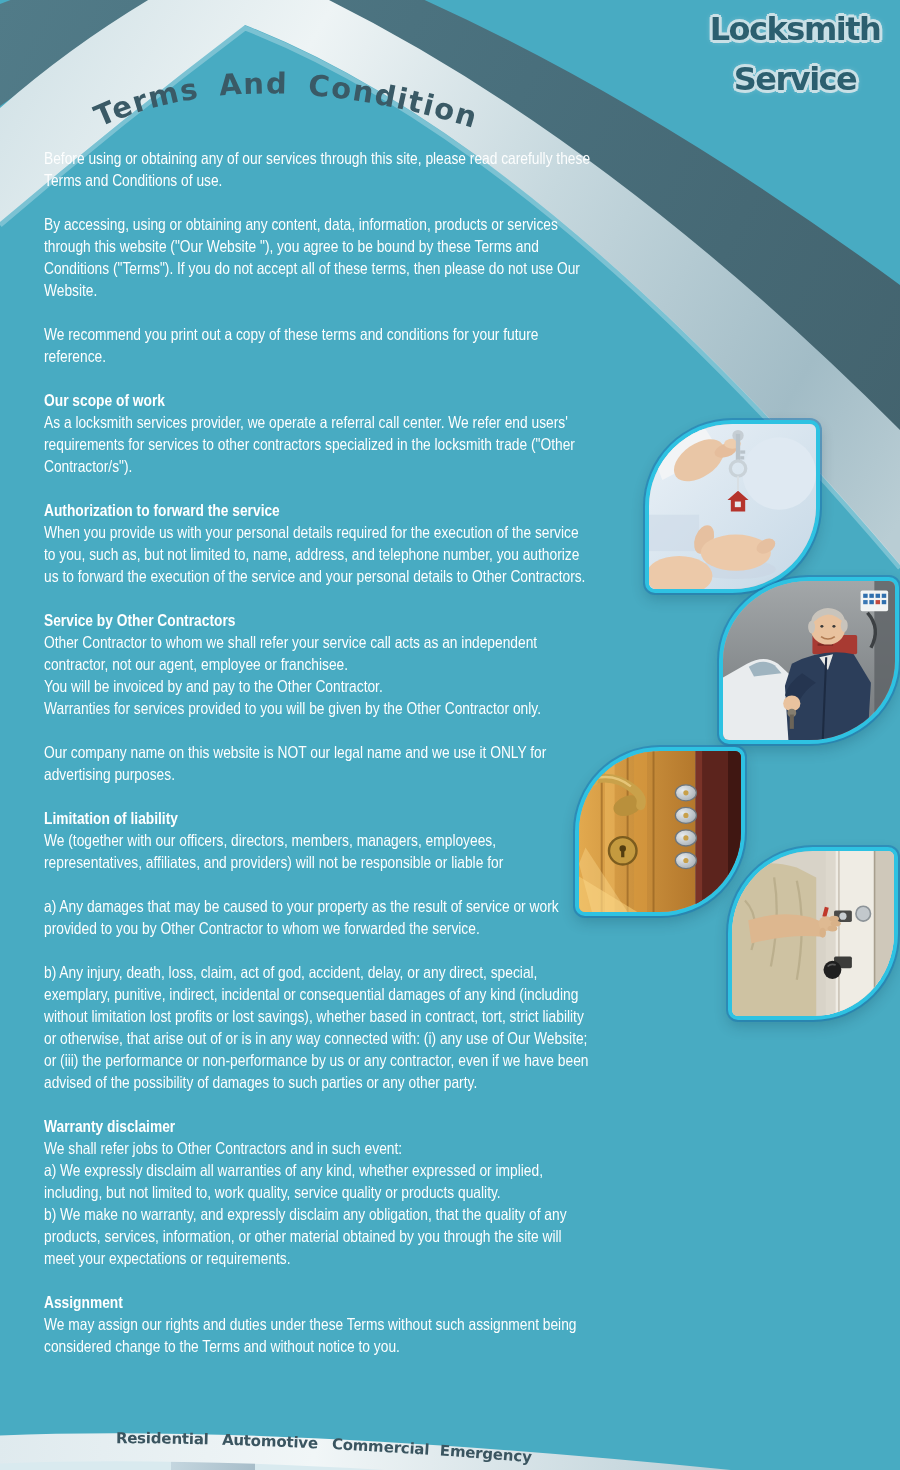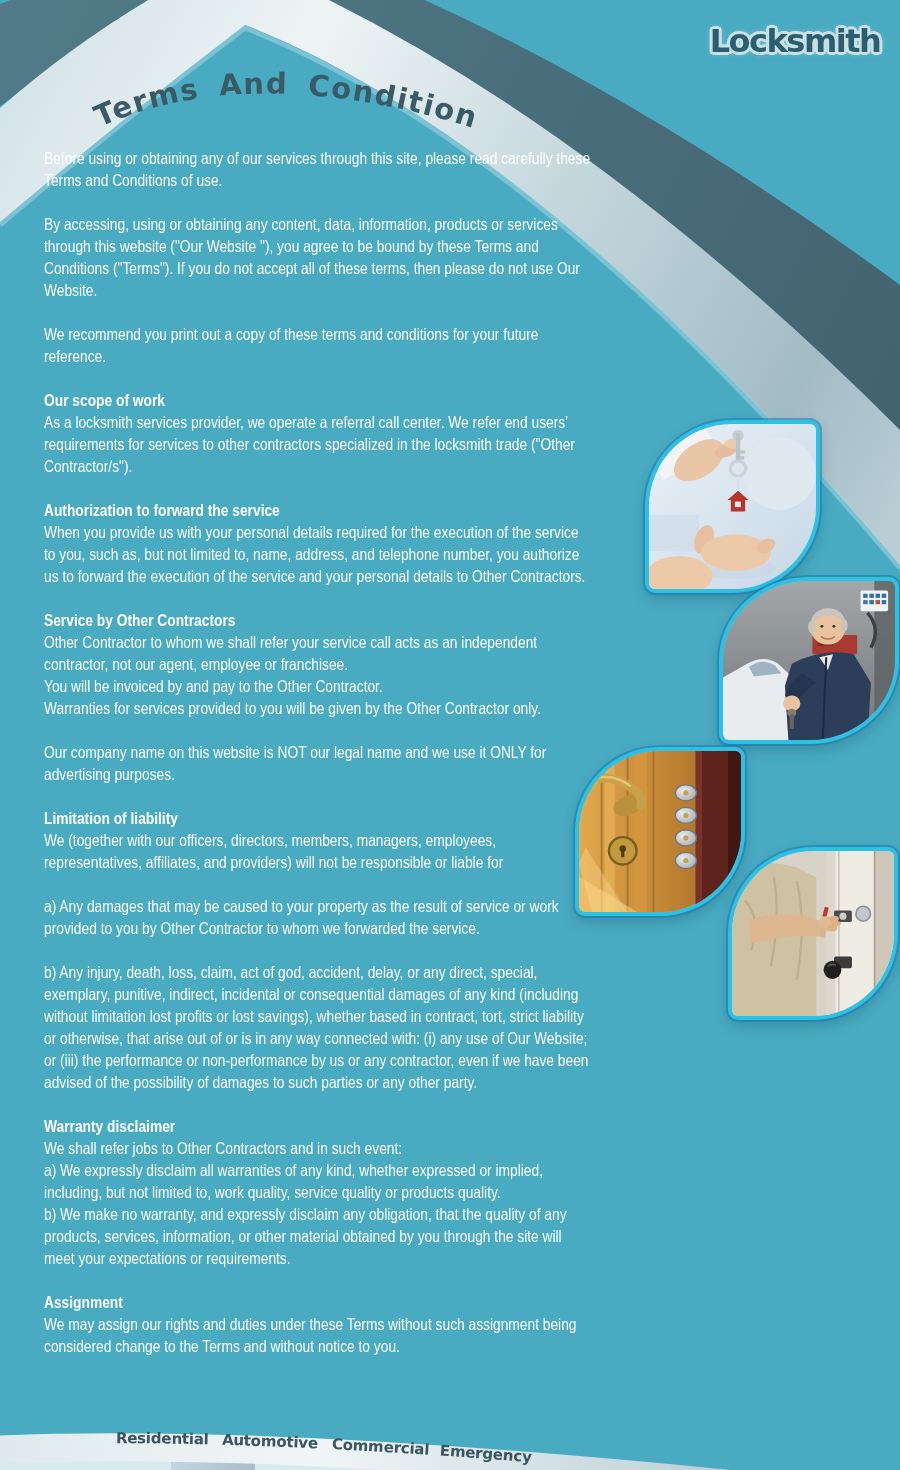--- a/index.html
+++ b/index.html
@@ -4,21 +4,21 @@
 <style>
   html,body{margin:0;padding:0;background:#222;}
   #stage{
     position:relative;width:900px;height:1470px;overflow:hidden;
     background:#48abc2;
     font-family:"Liberation Sans",sans-serif;
   }
   #bg-art{position:absolute;left:0;top:0;z-index:1;}
   
   #logo{
-    position:absolute;left:693px;top:16px;width:204px;z-index:2;
+    position:absolute;left:693px;top:4px;width:204px;z-index:2;
     text-align:center;color:#2b5f6f;
     font-family:"DejaVu Sans",sans-serif;font-weight:800;
     font-size:32px;line-height:50px;letter-spacing:-1.5px;
     text-shadow:3px 0 0 #c9e0e6,-3px 0 0 #c9e0e6,0 3px 0 #c9e0e6,0 -3px 0 #c9e0e6,
       2.2px 2.2px 0 #c9e0e6,-2.2px 2.2px 0 #c9e0e6,2.2px -2.2px 0 #c9e0e6,-2.2px -2.2px 0 #c9e0e6,
       0 0 7px rgba(235,248,250,.65);
   }
   
   #content{
     position:absolute;left:44px;top:147px;width:655px;z-index:2;
@@ -101,20 +101,21 @@
     <text font-family="DejaVu Sans, sans-serif" font-weight="bold" font-size="15" fill="#3a5560" letter-spacing="-0.2">
       <textPath href="#footTextArc" startOffset="342">Commercial</textPath>
     </text>
     <text font-family="DejaVu Sans, sans-serif" font-weight="bold" font-size="15" fill="#3a5560" letter-spacing="-0.2">
       <textPath href="#footTextArc" startOffset="450">Emergency</textPath>
     </text>
   </svg>
 
   <div id="logo">
     <div>Locksmith</div>
+    <div>Service</div>
   </div>
 
   <div id="content">
     <p>Before using or obtaining any of our services through this site, please read carefully these Terms and Conditions of use.</p>
     <p>By accessing, using or obtaining any content, data, information, products or services through this website ("Our Website "), you agree to be bound by these Terms and Conditions ("Terms"). If you do not accept all of these terms, then please do not use Our Website.</p>
     <p>We recommend you print out a copy of these terms and conditions for your future reference.</p>
 
     <section>
       <h2>Our scope of work</h2>
       <p>As a locksmith services provider, we operate a referral call center. We refer end users' requirements for services to other contractors specialized in the locksmith trade ("Other Contractor/s").</p>

